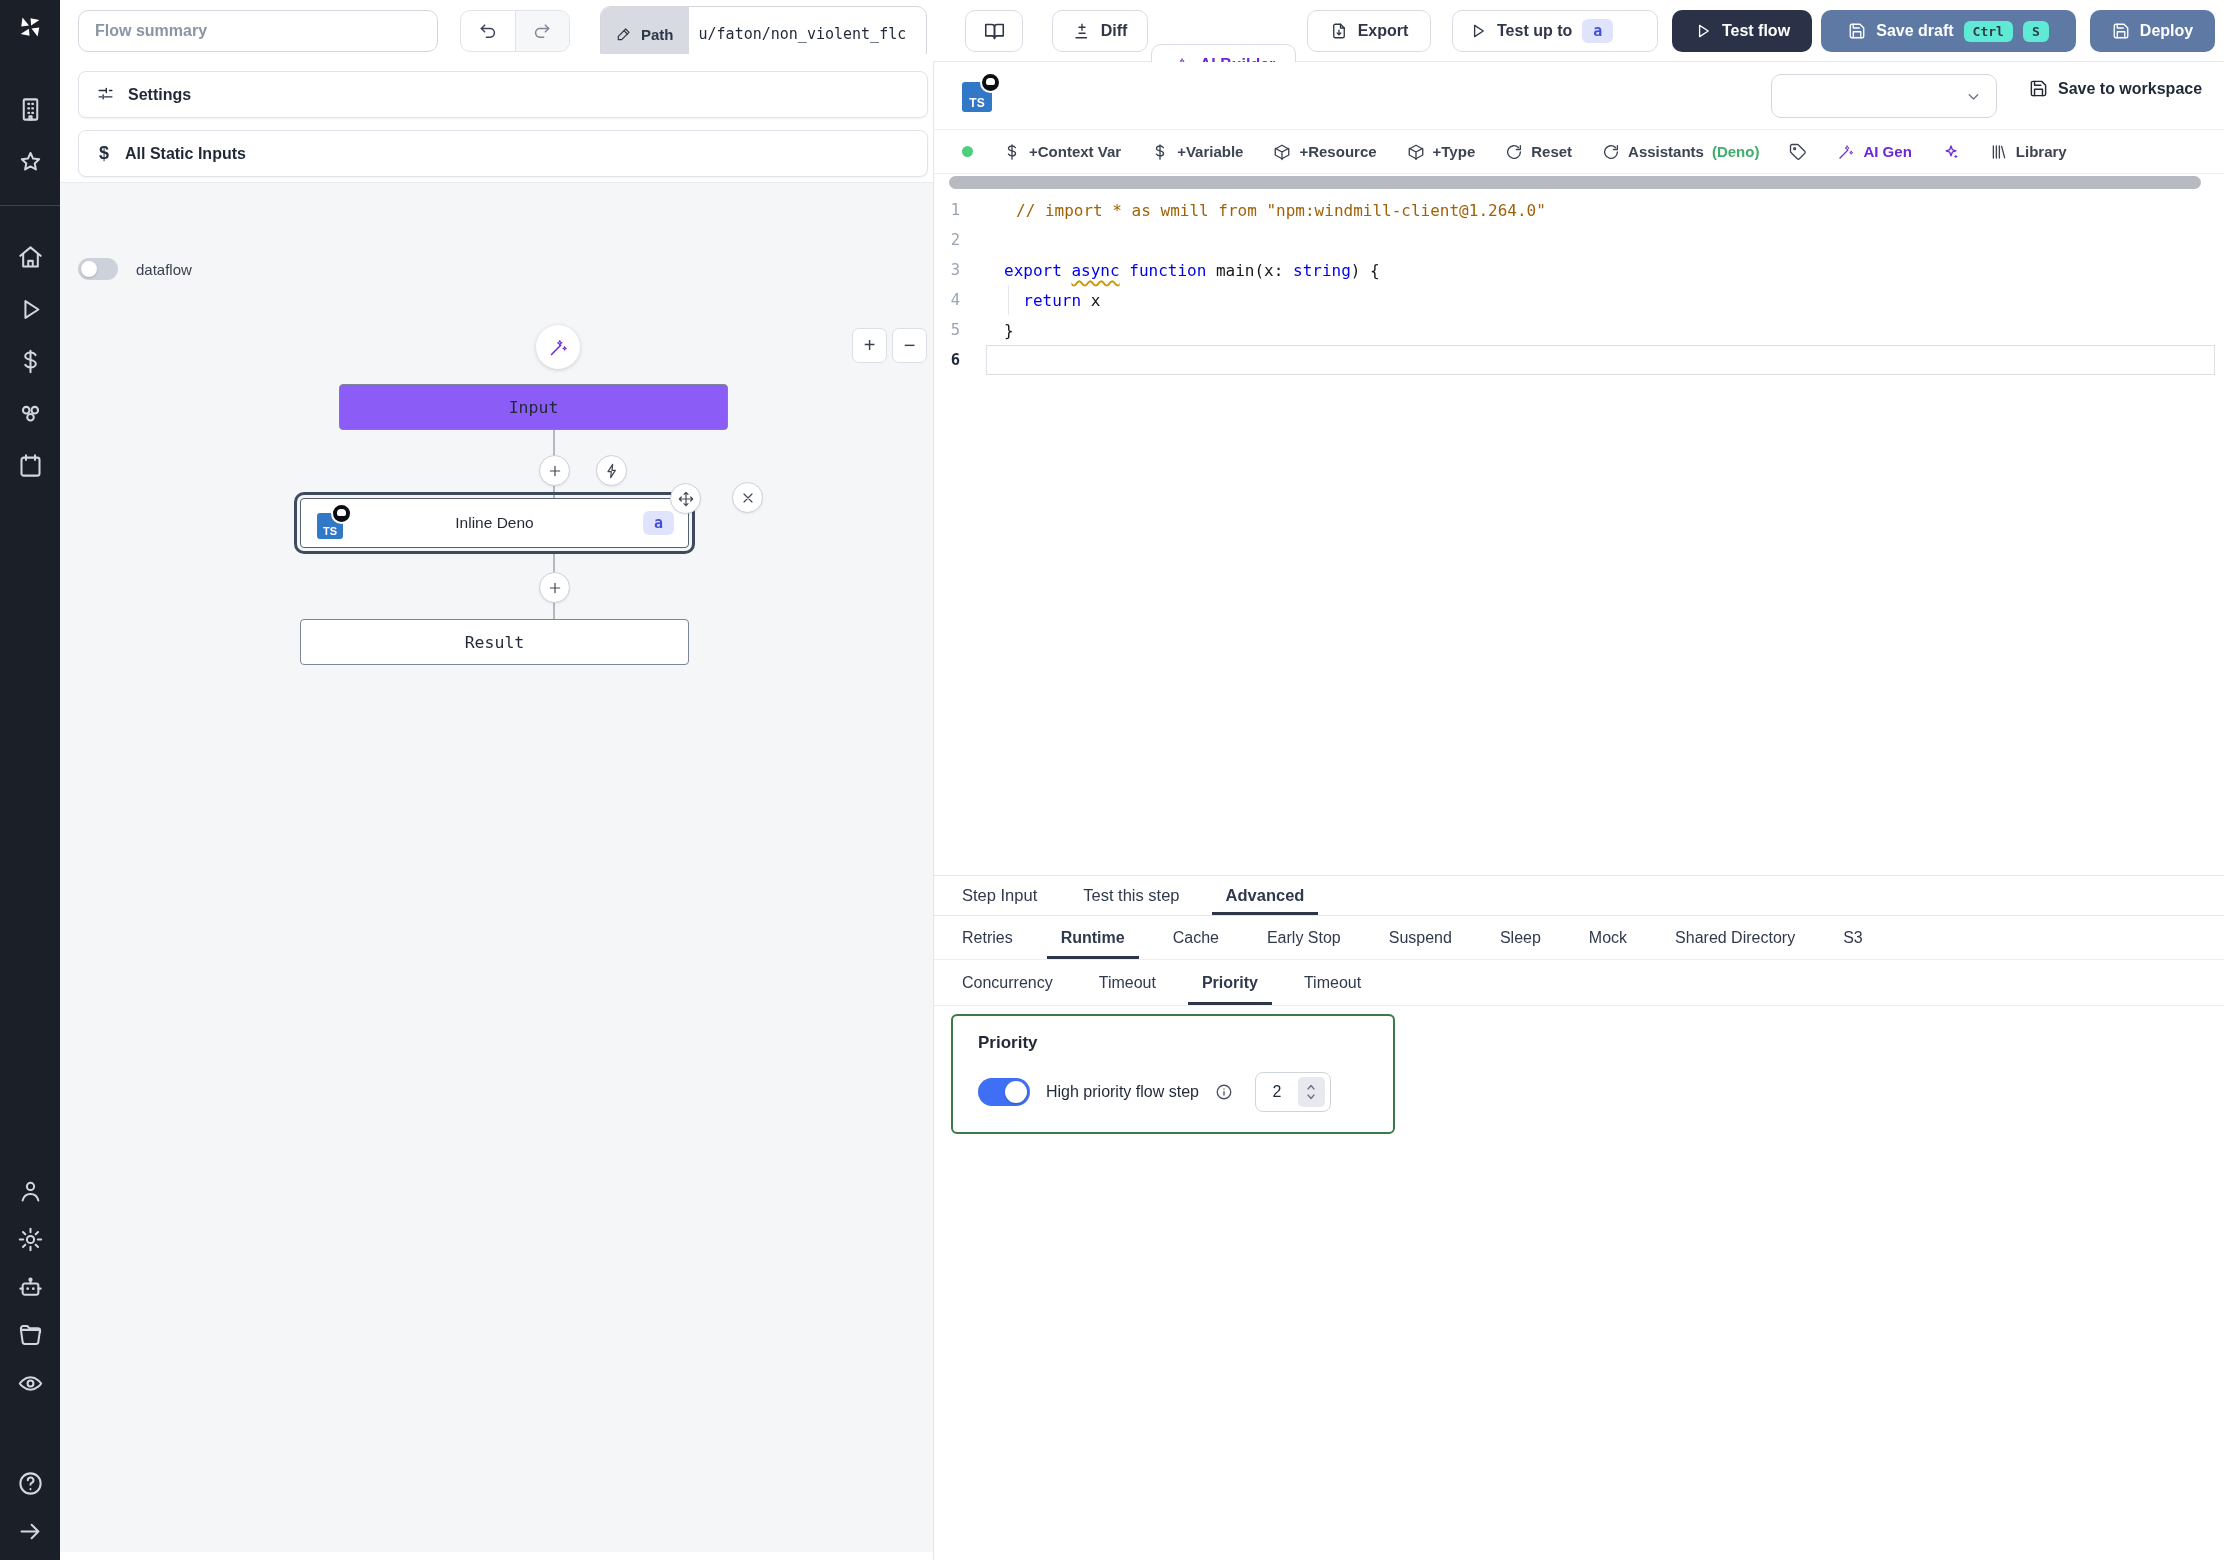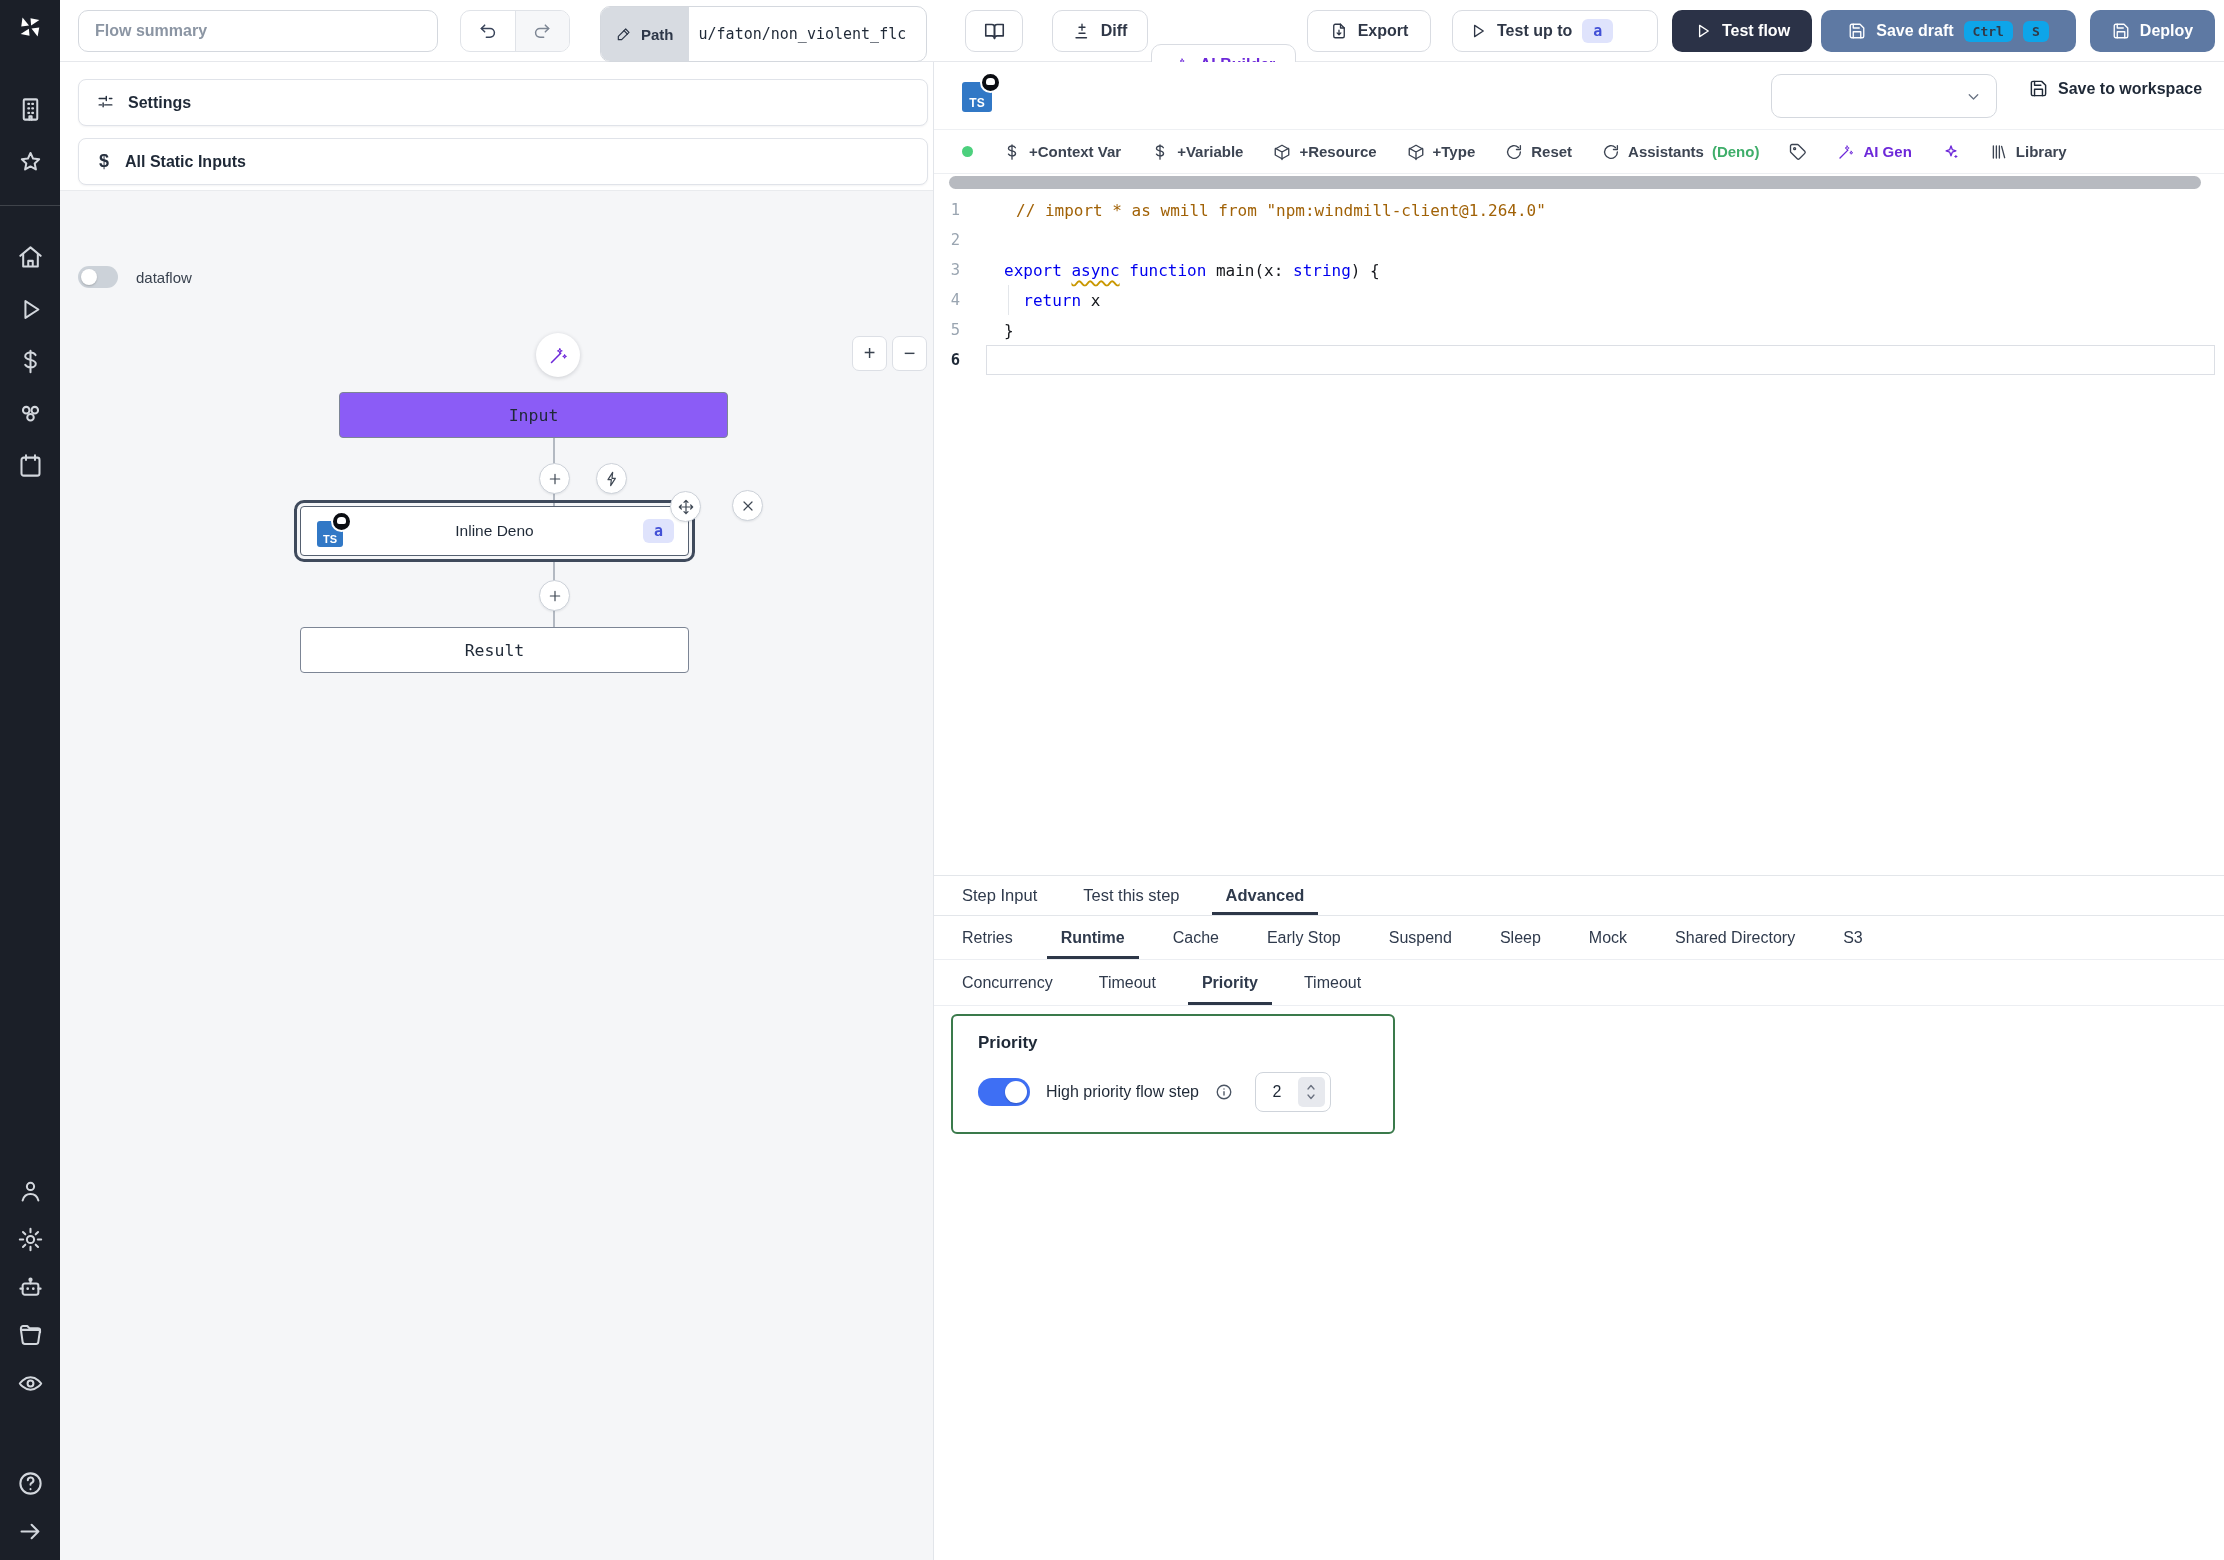--- a/index.html
+++ b/index.html
@@ -31,25 +31,25 @@
   .pathgrp{position:absolute;left:540px;top:6px;height:56px;display:flex;border:1px solid #d4d8de;border-radius:10px;overflow:hidden;background:#fff;}
   .pathgrp .plabel{display:flex;align-items:center;gap:9px;background:#d7dbe1;color:#2d3748;font-weight:700;font-size:15px;padding:0 15px;cursor:pointer;}
   .pathgrp .plabel .ic{width:16px;height:16px;}
   .pathgrp .pval{display:flex;align-items:center;padding:0 10px;font:15px "DejaVu Sans Mono",monospace;color:#1f2937;width:237px;white-space:nowrap;overflow:hidden;}
   .btn{position:absolute;top:10px;height:42px;display:inline-flex;align-items:center;justify-content:center;gap:10px;
     padding:0 16px;border:1px solid #d9dce2;border-radius:10px;background:#fff;font-weight:700;font-size:16px;color:#2f3747;cursor:pointer;white-space:nowrap;}
   .btn .ic{width:18px;height:18px;}
   .btn.purple{color:#6d28d9;margin-top:34px;}
   .btn.dark{background:#2b3247;color:#fff;border:none;}
   .btn.slate{background:#5e79a3;color:#fff;border:none;}
-  .kbd{background:#0ea5e9;color:#323a48;border-radius:6px;font:600 13px "DejaVu Sans Mono",monospace;padding:3px 9px;}
+  .kbd{background:#5eead4;color:#323a48;border-radius:6px;font:600 13px "DejaVu Sans Mono",monospace;padding:3px 9px;}
   .badge-a{background:#dfe3fc;color:#4250d6;border-radius:6px;font:700 15px "DejaVu Sans Mono",monospace;padding:3px 11px;}
 
   
-  .leftpanel{left:60px;top:62px;width:873px;height:1498px;background:#fff;}
+  .leftpanel{left:60px;top:54px;width:873px;height:1498px;background:#fff;}
   .panel-btn{position:absolute;left:18px;width:850px;height:47px;background:#fff;border:1px solid #e0e3e9;border-radius:8px;
     box-shadow:0 1px 2px rgba(16,24,40,.05);display:flex;align-items:center;gap:13px;padding:0 17px;font-weight:700;font-size:16px;color:#1f2937;cursor:pointer;}
   .panel-btn .ic{width:19px;height:19px;color:#27303f;}
   .dollar-glyph{font:700 18px "Liberation Sans",sans-serif;color:#27303f;width:16px;text-align:center;}
   .graph{position:absolute;left:0;top:128px;width:873px;height:1370px;background:#f5f6f8;border-top:1px solid #e9ebee;}
   .toggle{border-radius:999px;position:relative;cursor:pointer;}
   .toggle .knob{position:absolute;top:3px;border-radius:50%;background:#fff;box-shadow:0 1px 2px rgba(0,0,0,.2);}
   .t-off{background:#ccd2d9;}
   .t-on{background:#3e6ff4;}
   .df-row{position:absolute;left:18px;top:75px;display:flex;align-items:center;gap:18px;}

